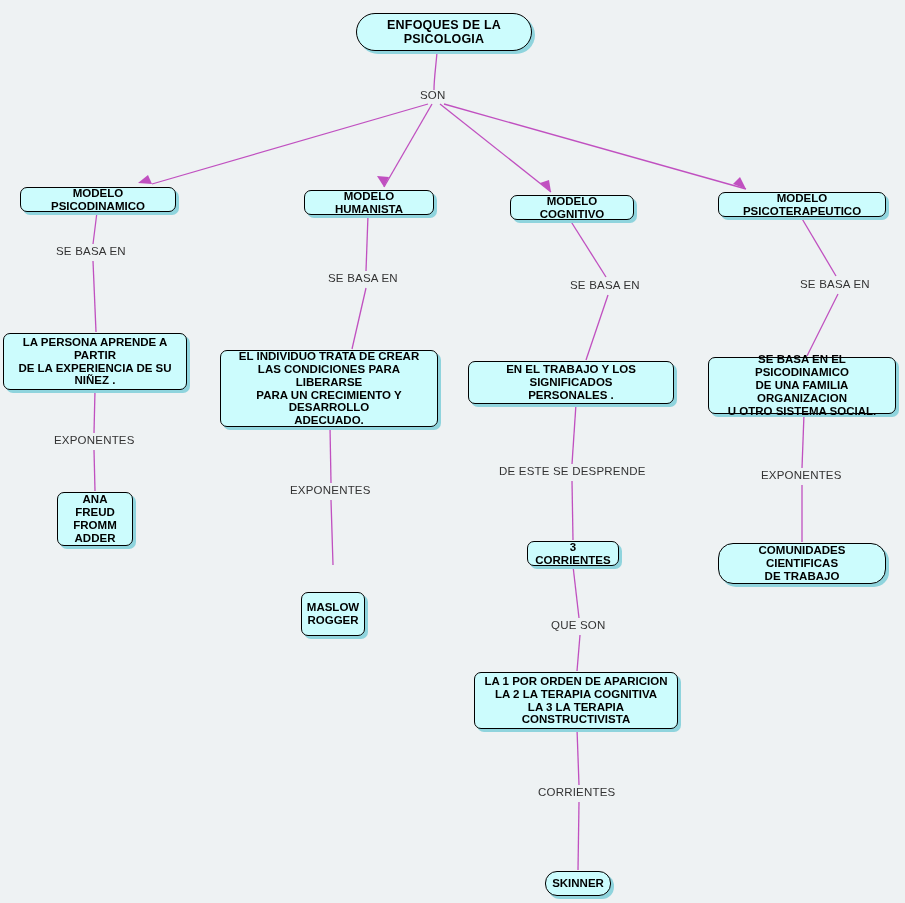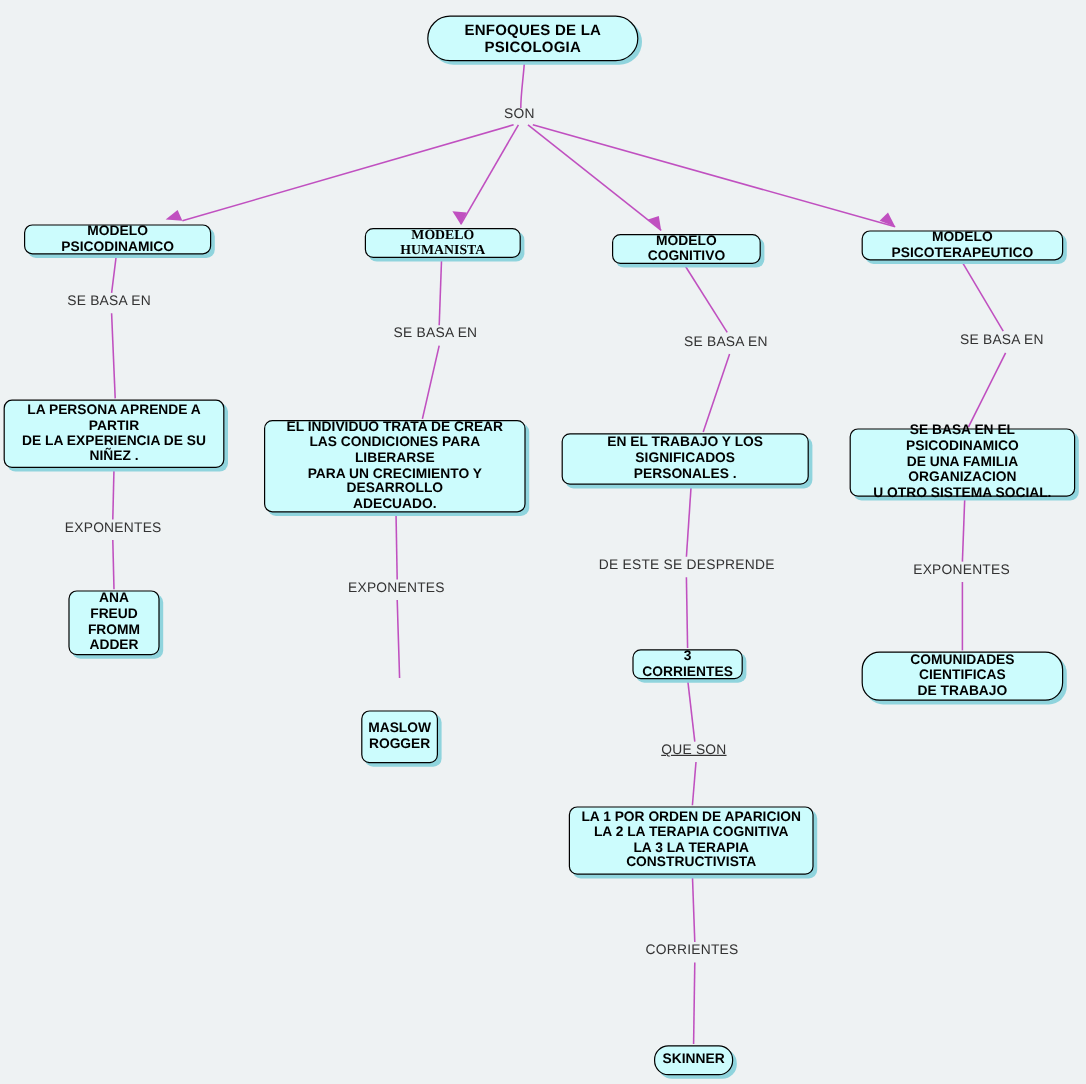--- a/index.html
+++ b/index.html
@@ -112,21 +112,21 @@
       <path d="M 384,187 L 377,176 L 389,177 Z"></path>
       <path d="M 551,192 L 540,183 L 549,180 Z"></path>
       <path d="M 746,189 L 733,184 L 740,177 Z"></path>
     </g>
   </svg>
 
   <div class="node root" style="left:356px; top:13px; width:176px; height:38px;">ENFOQUES DE LA PSICOLOGIA</div>
 
   <div class="node small" style="left:20px; top:187px; width:156px; height:25px;">MODELO PSICODINAMICO</div>
 
-  <div class="node small" style="left:304px; top:190px; width:130px; height:25px;font-family:Liberation Serif, serif;">MODELO HUMANISTA</div>
+  <div class="node small" style="left:304px; top:190px; width:130px; height:25px;">MODELO HUMANISTA</div>
 
   <div class="node small" style="left:510px; top:195px; width:124px; height:25px;">MODELO COGNITIVO</div>
 
   <div class="node small" style="left:718px; top:192px; width:168px; height:25px;">MODELO PSICOTERAPEUTICO</div>
 
   <div class="node small" style="left:3px; top:333px; width:184px; height:57px;">LA PERSONA APRENDE A PARTIR
 DE LA EXPERIENCIA DE SU NIÑEZ .</div>
 
   <div class="node small" style="left:220px; top:350px; width:218px; height:77px;">EL INDIVIDUO TRATA DE CREAR
 LAS CONDICIONES PARA LIBERARSE
@@ -160,16 +160,16 @@
 
   <div class="label" style="left:420px; top:89px;">SON</div>
   <div class="label" style="left:56px; top:245px;">SE BASA EN</div>
   <div class="label" style="left:328px; top:272px;">SE BASA EN</div>
   <div class="label" style="left:570px; top:279px;">SE BASA EN</div>
   <div class="label" style="left:800px; top:278px;">SE BASA EN</div>
   <div class="label" style="left:54px; top:434px;">EXPONENTES</div>
   <div class="label" style="left:290px; top:484px;">EXPONENTES</div>
   <div class="label" style="left:761px; top:469px;">EXPONENTES</div>
   <div class="label" style="left:499px; top:465px;">DE ESTE SE DESPRENDE</div>
-  <div class="label" style="left:551px; top:619px;text-decoration:underline;">QUE SON</div>
+  <div class="label" style="left:551px; top:619px;">QUE SON</div>
   <div class="label" style="left:538px; top:786px;">CORRIENTES</div>
 
 </div>
 
 </body></html>

